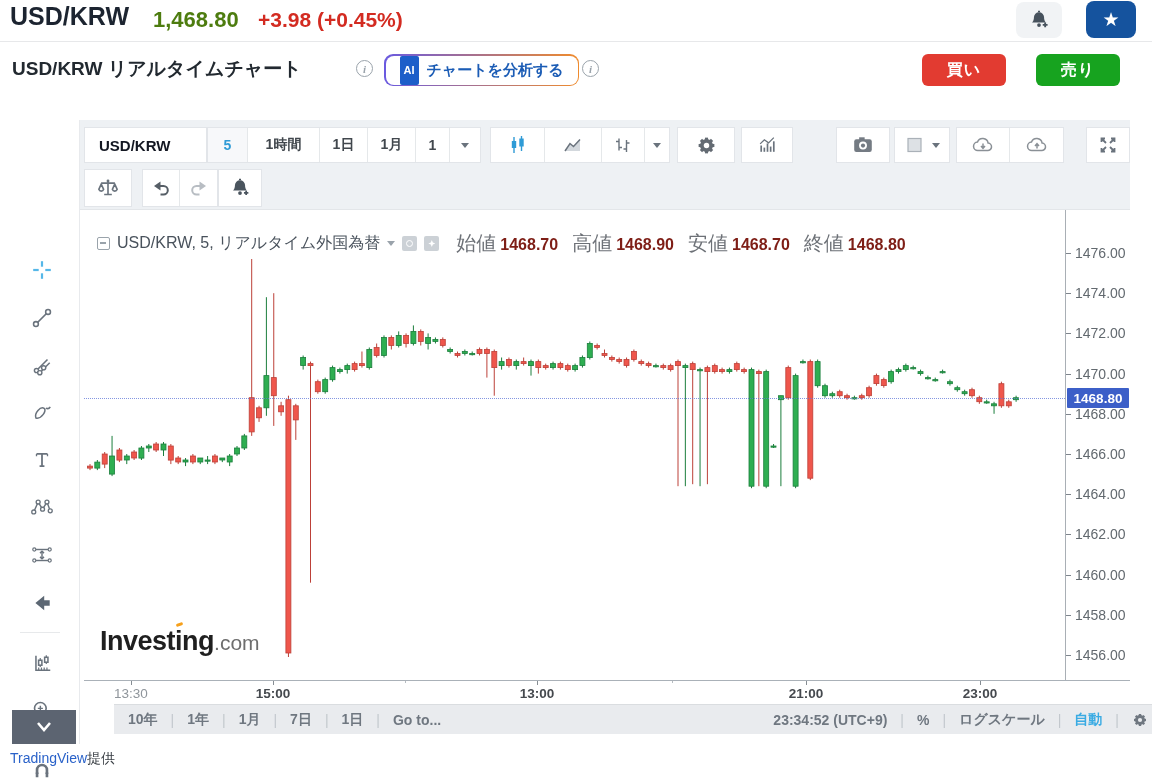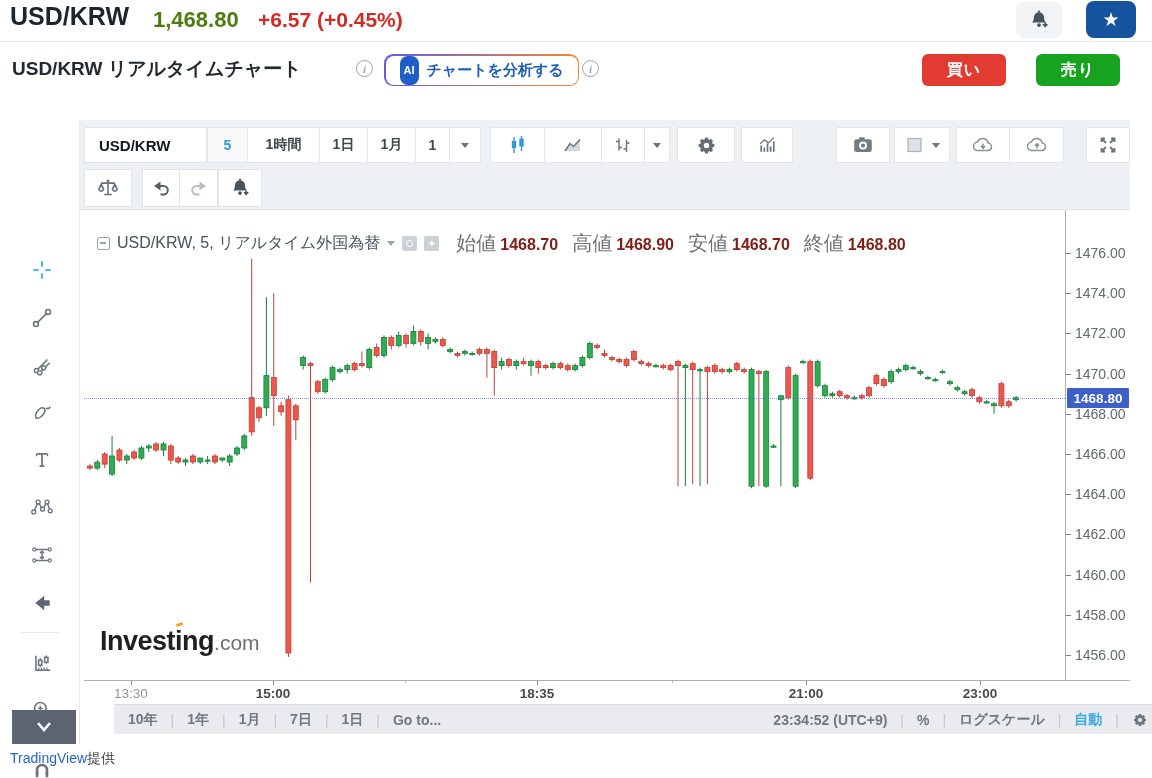--- a/index.html
+++ b/index.html
@@ -20,21 +20,21 @@
 
   
   .sub-title{left:12px;top:56px;font-size:19px;font-weight:700;color:#222930;}
   .info{width:17px;height:17px;border:1.5px solid #9aa3ab;border-radius:50%;color:#9aa3ab;
         display:flex;align-items:center;justify-content:center;font-size:11px;font-weight:700;
         font-family:"Liberation Serif",serif;font-style:italic;box-sizing:border-box;}
   .ai-wrap{left:384px;top:54px;padding:1.5px;border-radius:9px;
            background:linear-gradient(90deg,#6a5ae0,#ef8b2d);}
   .ai-inner{background:#fff;border-radius:8px;height:29px;display:flex;align-items:center;
             gap:8px;padding:0 14px;}
-  .ai-badge{background:#1d5ec9;color:#fff;font-size:11px;font-weight:700;border-radius:8px;
+  .ai-badge{background:#1d5ec9;color:#fff;font-size:11px;font-weight:700;border-radius:2px;
             padding:9px 4px;line-height:1;}
   .ai-label{color:#1b5cb5;font-size:15px;font-weight:700;}
   .trade-btn{width:84px;height:32px;border:none;border-radius:6px;color:#fff;font-size:16px;
              font-weight:700;letter-spacing:1px;}
   .buy{left:922px;top:54px;background:#e23b31;}
   .sell{left:1036px;top:54px;background:#17a31f;}
 
   
   .left-tb{left:0;top:120px;width:80px;height:624px;background:#fff;border-right:1px solid #e8eaed;box-sizing:border-box;}
   .tool{position:absolute;left:24px;width:36px;height:36px;display:flex;align-items:center;justify-content:center;}
@@ -96,21 +96,21 @@
   .footer .suff{color:#3b4046;}
 </style>
 </head>
 <body>
 
 <div id="app">
 
   <div class="abs hdr-symbol">USD/KRW</div>
   <div class="abs hdr-price">1,468.80</div>
   <div class="abs hdr-change">
-    <span>+6.57</span>
+    <span>+3.98</span>
     <span>(+0.45%)</span>
   </div>
   <button class="abs btn hdr-bell">
     <span>
       <svg width="22" height="22" viewBox="0 0 20 20">
         <path d="M10 1.5v1.5" stroke="#47525d" stroke-width="1.8" fill="none"></path>
         <path d="M10 3a4.6 4.6 0 0 1 4.6 4.6c0 3.4 1.6 4.6 1.6 4.6H3.8s1.6-1.2 1.6-4.6A4.6 4.6 0 0 1 10 3z" fill="#47525d"></path>
         <circle cx="10" cy="14.6" r="1.7" fill="#47525d"></circle>
         <path d="M15.6 12.2v4.4M13.4 14.4h4.4" stroke="#47525d" stroke-width="1.7"></path>
       </svg>
@@ -692,21 +692,21 @@
       <div class="px-dash" style="top: 445px;"></div>
       <div class="px-label" style="top: 437px;">1456.00</div>
       <div class="last-label" style="top: 178px;">1468.80</div>
     </div>
   <div class="abs t-axis" id="t-axis">
       <div class="t-tick" style="left: 47px;"></div>
       <div class="t-label" style="left: 47px;">13:30</div>
       <div class="t-tick" style="left: 189px;"></div>
       <div class="t-label bold" style="left: 189px;">15:00</div>
       <div class="t-tick" style="left: 453px;"></div>
-      <div class="t-label bold" style="left: 453px;">18:35</div>
+      <div class="t-label bold" style="left: 453px;">13:00</div>
       <div class="t-tick" style="left: 722px;"></div>
       <div class="t-label bold" style="left: 722px;">21:00</div>
       <div class="t-tick" style="left: 896px;"></div>
       <div class="t-label bold" style="left: 896px;">23:00</div>
       <div class="t-tick minor" style="left: 321px;"></div>
       <div class="t-tick minor" style="left: 588px;"></div>
     </div>
 
   <div class="abs bot-bar">
     <div class="bb-left" id="bb-ranges">

